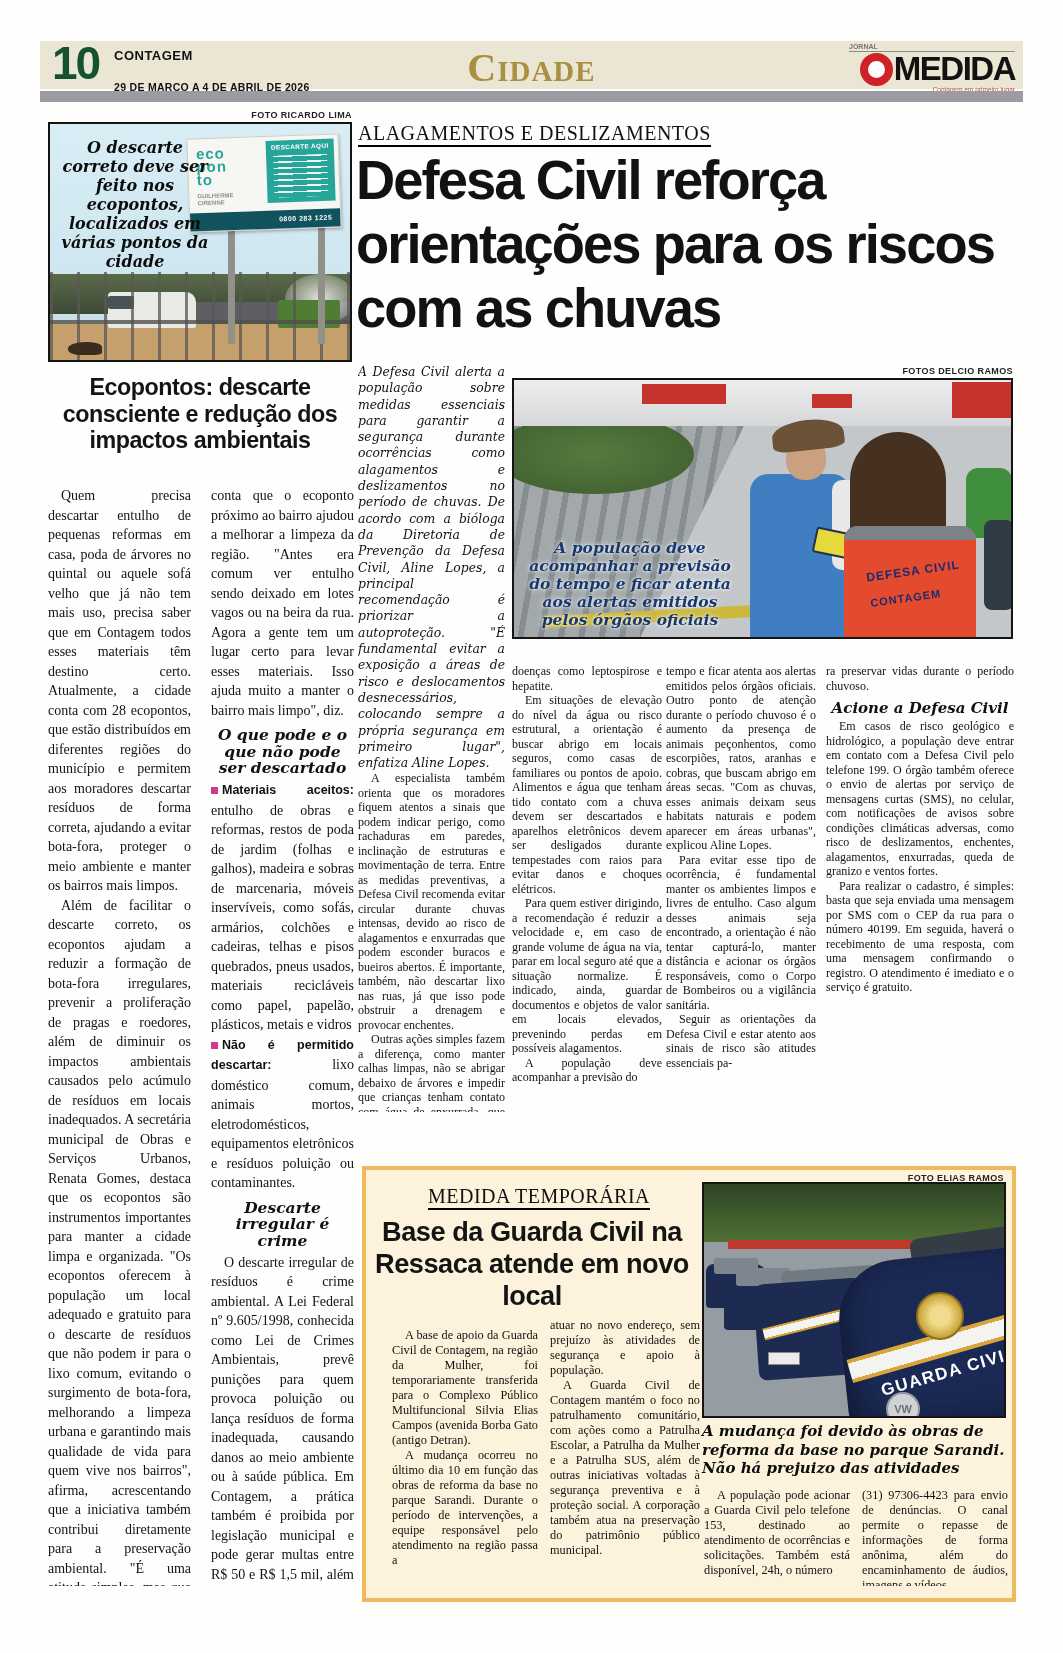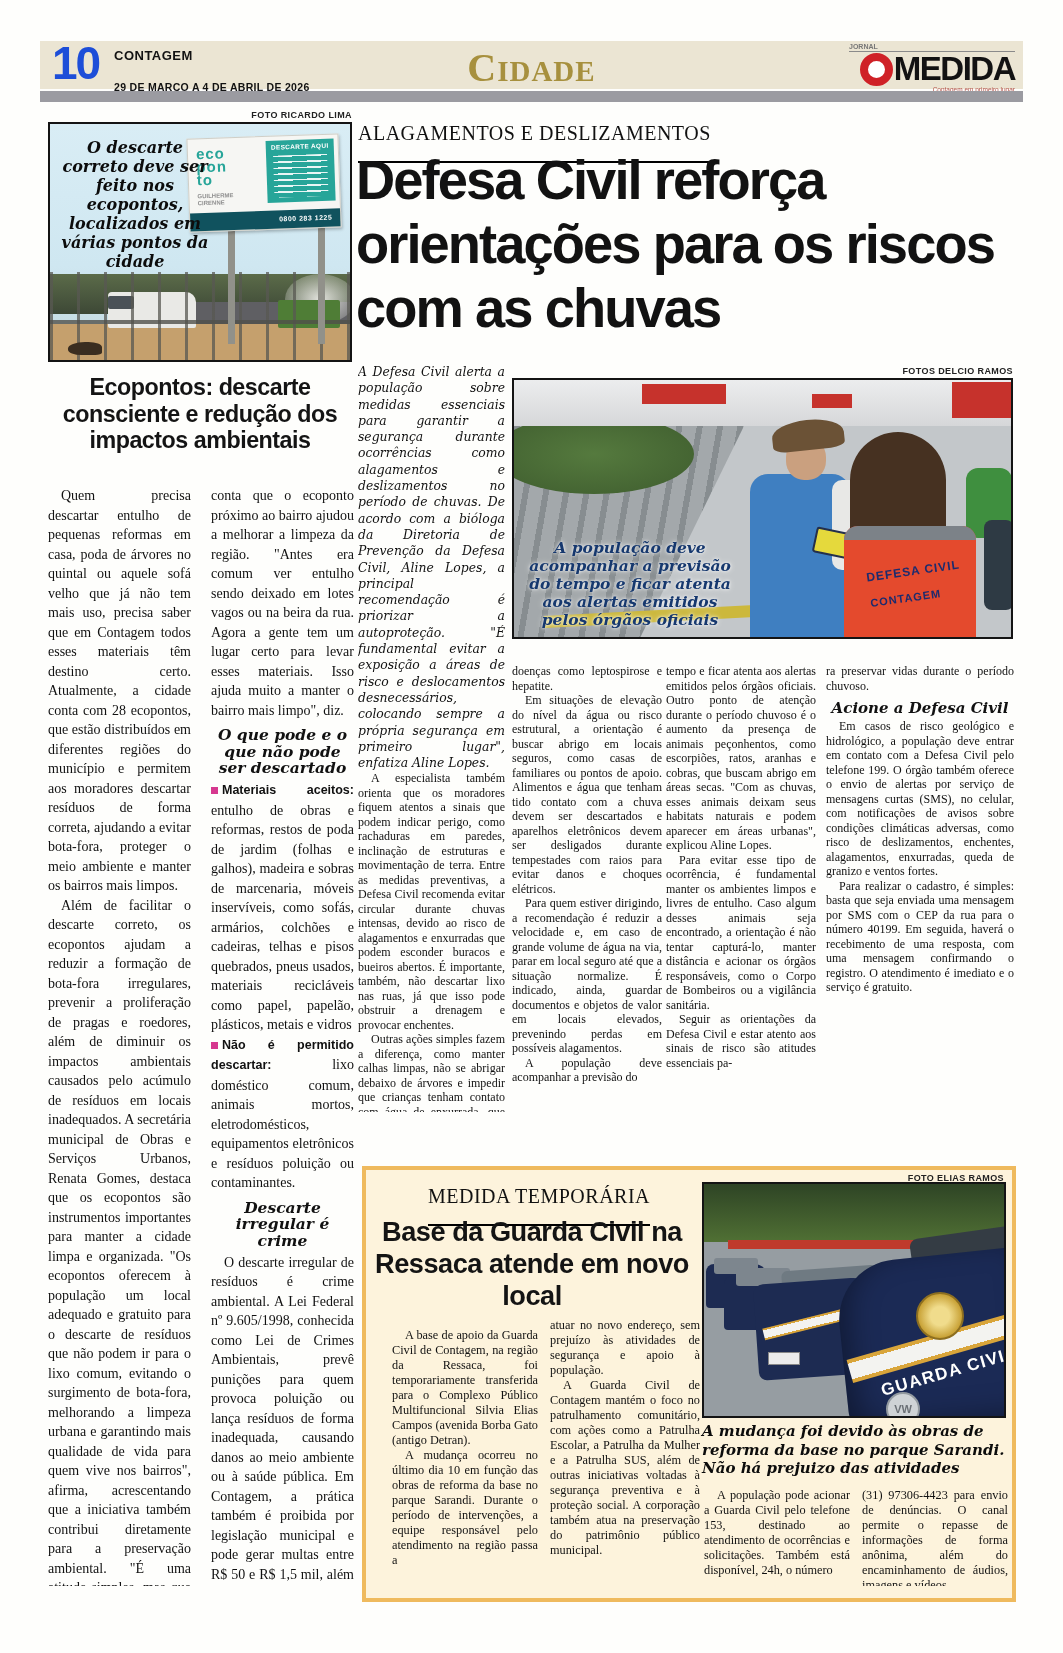--- a/index.html
+++ b/index.html
@@ -2,21 +2,21 @@
 <html lang="pt-BR"><head>
 <meta charset="utf-8">
 <style>
   html,body{margin:0;padding:0;background:#e8e8e8;}
   .page{position:relative;width:1063px;height:1653px;background:#fefefc;
         font-family:"Liberation Serif",serif;color:#111;overflow:hidden;margin:0 auto;}
 
   
   .header{position:absolute;left:40px;top:41px;width:983px;height:48px;background:#ebe5d3;}
   .pageno{position:absolute;left:12px;top:-2px;font-family:"Liberation Sans",sans-serif;
-          font-weight:bold;font-size:46px;line-height:48px;letter-spacing:-2px;color:#1d4ed8;}
+          font-weight:bold;font-size:46px;line-height:48px;letter-spacing:-2px;color:#14532d;}
   .pub{position:absolute;left:74px;top:7px;font-family:"Liberation Sans",sans-serif;color:#121212;}
   .pubname{font-weight:bold;font-size:13px;letter-spacing:.5px;}
   .pubdate{font-weight:bold;font-size:10.5px;letter-spacing:.3px;margin-top:18px;}
   .section{position:absolute;left:0;right:0;top:3px;text-align:center;
            font-family:"Liberation Serif",serif;font-weight:bold;font-size:29px;
            color:#a7903e;letter-spacing:1px;}
   .section::first-letter{font-size:40px;}
   .logo{position:absolute;right:8px;top:1px;width:170px;text-align:right;}
   .logo-top{font-family:"Liberation Sans",sans-serif;font-weight:bold;font-size:7px;color:#777;
             text-align:left;border-bottom:1.5px solid #8a8a8a;padding-bottom:1px;margin:1px 0 1px 4px;}
@@ -25,21 +25,21 @@
           background:#fff;margin-right:1px;}
   .logo-name{font-family:"Liberation Sans",sans-serif;font-weight:bold;font-size:33px;
              letter-spacing:-1.5px;color:#121212;line-height:32px;}
   .logo-tag{font-family:"Liberation Sans",sans-serif;font-size:6.5px;color:#b25048;margin-top:1px;}
   .greybar{position:absolute;left:40px;top:91px;width:983px;height:11px;background:#9b9ba1;}
 
   
   .credit{font-family:"Liberation Sans",sans-serif;font-weight:bold;font-size:9px;
           letter-spacing:.4px;color:#222;text-align:right;}
   .kicker{font-family:"Liberation Serif",serif;font-size:20px;letter-spacing:.5px;color:#111;}
-  .kicker span{border-bottom:2px solid #000;padding-bottom:17px;}
+  .kicker span{border-bottom:2px solid #000;padding-bottom:1px;}
   .photo{border:2px solid #141414;overflow:hidden;position:absolute;background:#bbb;}
   .col p{margin:0;text-align:justify;text-indent:13px;}
   .noindent{text-indent:0 !important;}
   .script{font-family:"DejaVu Serif",serif;font-style:italic;font-weight:bold;
           text-align:center;margin:7px 0 3px;line-height:1.08;}
 
   
   .eco-credit{position:absolute;left:48px;top:110px;width:304px;}
   .eco-photo{left:48px;top:122px;width:300px;height:236px;}
   .eco-sky{position:absolute;inset:0;background:linear-gradient(#d9edf5 0%,#cfe7f1 60%,#c3d8dd 100%);}
@@ -313,21 +313,21 @@
     <p>Em casos de risco geológico e hidrológico, a população deve entrar em contato com a Defesa Civil pelo telefone 199. O órgão também oferece o envio de alertas por serviço de mensagens curtas (SMS), no celular, com notificações de avisos sobre condições climáticas adversas, como risco de deslizamentos, enchentes, alagamentos, enxurradas, queda de granizo e ventos fortes.</p>
     <p>Para realizar o cadastro, é simples: basta que seja enviada uma mensagem por SMS com o CEP da rua para o número 40199. Em seguida, haverá o recebimento de uma resposta, com uma mensagem confirmando o registro. O atendimento é imediato e o serviço é gratuito.</p>
   </div>
 
   <div class="gbox">
     <div class="credit gc-credit">FOTO ELIAS RAMOS</div>
     <div class="kicker gc-kicker"><span>MEDIDA TEMPORÁRIA</span></div>
     <h2 class="gc-headline">Base da Guarda Civil na Ressaca atende em novo local</h2>
 
     <div class="gcol1 col gbody">
-      <p>A base de apoio da Guarda Civil de Contagem, na região da Ressaca, foi temporariamente transferida para o Complexo Público Multifuncional Silvia Elias Campos (avenida Borba Gato (antigo Detran).</p>
+      <p>A base de apoio da Guarda Civil de Contagem, na região da Mulher, foi temporariamente transferida para o Complexo Público Multifuncional Silvia Elias Campos (avenida Borba Gato (antigo Detran).</p>
       <p>A mudança ocorreu no último dia 10 em função das obras de reforma da base no parque Sarandi. Durante o período de intervenções, a equipe responsável pelo atendimento na região passa a</p>
     </div>
     <div class="gcol2 col gbody">
       <p class="noindent">atuar no novo endereço, sem prejuízo às atividades de segurança e apoio à população.</p>
       <p>A Guarda Civil de Contagem mantém o foco no patrulhamento comunitário, com ações como a Patrulha Escolar, a Patrulha da Mulher e a Patrulha SUS, além de outras iniciativas voltadas à segurança preventiva e à proteção social. A corporação também atua na preservação do patrimônio público municipal.</p>
     </div>
 
     <div class="photo gc-photo">
       <div class="gcp-ground"></div>
       <div class="gcp-trees"></div>

